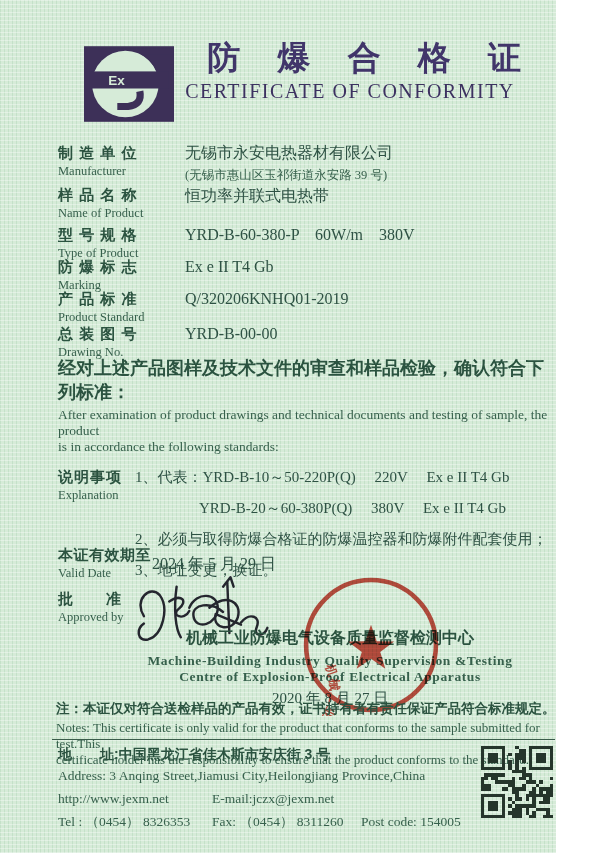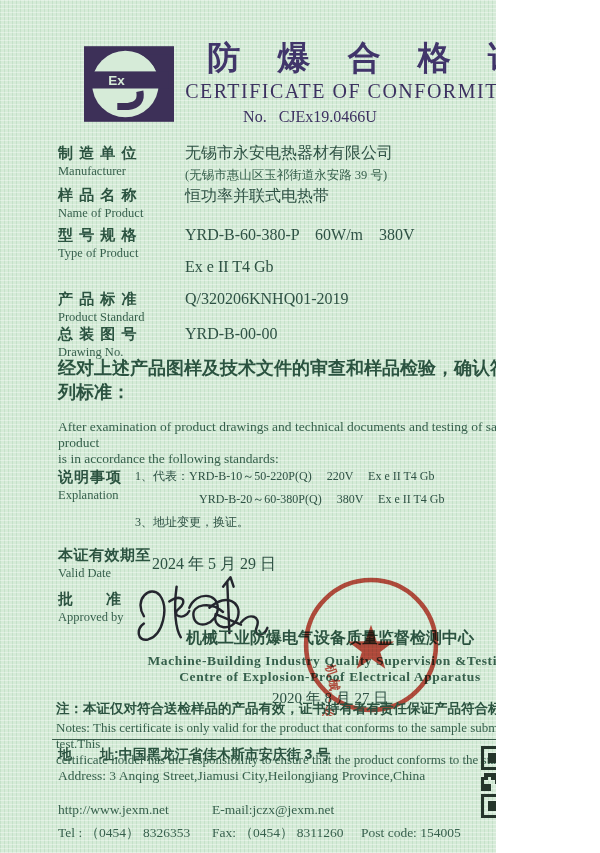--- a/index.html
+++ b/index.html
@@ -1,18 +1,18 @@
 <!DOCTYPE html>
 <html><head>
 <meta charset="utf-8">
 <style>
   html,body{margin:0;padding:0;}
   .page{
     position:relative;
-    width:496px;height:853px;
+    width:556px;height:853px;
     background-color:#d6ebd8;
     background-image:
       repeating-linear-gradient(0deg, rgba(255,255,255,.35) 0 1px, transparent 1px 4px),
       repeating-linear-gradient(90deg, rgba(150,200,160,.28) 0 1px, transparent 1px 4px);
     font-family:"Liberation Serif","DejaVu Serif",serif;
     color:#2e5244;
     overflow:hidden;
   }
   .abs{position:absolute;}
   .title{
@@ -31,21 +31,21 @@
   }
   .enlabel{font-size:12.5px;color:#36604c;margin-top:1px;}
   .val{font-size:16px;color:#2e5244;white-space:pre-wrap;}
   .val-sub{font-size:12.5px;color:#36604c;margin-top:3px;white-space:pre-wrap;}
   .cnbold{
     font-family:"Liberation Sans","DejaVu Sans",sans-serif;
     font-weight:bold;color:#2b5340;white-space:pre-wrap;
   }
   .en-line{font-size:13.5px;color:#36604c;white-space:pre-wrap;}
   .std{font-size:15px;color:#2e5244;white-space:pre-wrap;margin-bottom:7px;}
-  .exp-line{font-size:12px;color:#2e5244;white-space:pre-wrap;margin-bottom:6px;}
+  .exp-line{font-size:15px;color:#2e5244;white-space:pre-wrap;margin-bottom:12px;}
   .org-cn{
     font-family:"Liberation Sans","DejaVu Sans",sans-serif;
     font-weight:bold;font-size:16px;color:#2b5340;white-space:nowrap;
   }
   .org-en{font-size:13.5px;font-weight:bold;color:#36604c;letter-spacing:.6px;white-space:nowrap;}
   .hr{border-top:1.8px solid #3a5c4a;}
   .seal{mix-blend-mode:multiply;opacity:.88;}
   .sig{mix-blend-mode:multiply;}
 </style>
 </head>
@@ -59,21 +59,20 @@
       <circle cx="46" cy="42" r="37" fill="#d6ebd8"></circle>
       <path d="M83,42 a37,37 0 0 0 -20,-33 l37,0 l0,33 z" fill="#3d3058"></path>
       <rect x="6" y="28" width="88" height="19" fill="#3d3058"></rect>
       <text x="27" y="43.5" font-family="Liberation Sans,sans-serif" font-size="15" font-weight="bold" fill="#d6ebd8">Ex</text>
       <path d="M62,50 q3,15 -13,17 l-12,0" stroke="#3d3058" stroke-width="8" fill="none"></path>
     </svg>
   </div>
 
   <div class="abs title" style="left:165px;top:36px;width:370px;">防 爆 合 格 证</div>
   <div class="abs subtitle" style="left:165px;top:80px;width:370px;">CERTIFICATE OF CONFORMITY</div>
-  <div class="abs certno" style="left:160px;top:108px;width:300px;">No.   CJEx19.0466U</div>
 
   <div class="abs" style="left:58px;top:144px;">
     <div class="cnlabel">制 造 单 位</div>
     <div class="enlabel">Manufacturer</div>
   </div>
   <div class="abs" style="left:185px;top:143px;">
     <div class="val">无锡市永安电热器材有限公司</div>
     <div class="val-sub">(无锡市惠山区玉祁街道永安路 39 号)</div>
   </div>
 
@@ -82,48 +81,53 @@
     <div class="cnlabel">样 品 名 称</div>
     <div class="enlabel">Name of Product</div>
   </div>
 
   <div class="abs" style="left:58px;top:226px;">
     <div class="cnlabel">型 号 规 格</div>
     <div class="enlabel">Type of Product</div>
   </div>
   <div class="abs val" style="left:185px;top:226px;">YRD-B-60-380-P    60W/m    380V</div>
 
+  <div class="abs" style="left:58px;top:258px;">
+    <div class="cnlabel">防 爆 标 志</div>
+    <div class="enlabel">Marking</div>
+  </div>
   <div class="abs val" style="left:185px;top:258px;">Ex e II T4 Gb</div>
 
   <div class="abs" style="left:58px;top:290px;">
     <div class="cnlabel">产 品 标 准</div>
     <div class="enlabel">Product Standard</div>
   </div>
   <div class="abs val" style="left:185px;top:290px;">Q/320206KNHQ01-2019</div>
 
   <div class="abs" style="left:58px;top:325px;">
     <div class="cnlabel">总 装 图 号</div>
     <div class="enlabel">Drawing No.</div>
   </div>
   <div class="abs val" style="left:185px;top:325px;">YRD-B-00-00</div>
 
   <div class="abs" style="left:58px;top:356px;width:500px;">
     <div class="cnbold" style="font-size:18px;">经对上述产品图样及技术文件的审查和样品检验，确认符合下列标准：</div>
-    <div class="en-line" style="margin-top:15px;">After examination of product drawings and technical documents and testing of sample, the product</div>
+    <div class="en-line" style="margin-top:3px;">After examination of product drawings and technical documents and testing of sample, the product</div>
     <div class="en-line">is in accordance the following standards:</div>
   </div>
 
 
   <div class="abs" style="left:58px;top:468px;">
     <div class="cnlabel">说明事项</div>
     <div class="enlabel">Explanation</div>
   </div>
   <div class="abs" style="left:135px;top:468px;width:440px;">
     <div class="exp-line">1、代表：YRD-B-10～50-220P(Q)     220V     Ex e II T4 Gb</div>
     <div class="exp-line" style="padding-left:64px;">YRD-B-20～60-380P(Q)     380V     Ex e II T4 Gb</div>
+    <div class="exp-line">2、必须与取得防爆合格证的防爆温控器和防爆附件配套使用；</div>
     <div class="exp-line">3、地址变更，换证。</div>
   </div>
 
   <div class="abs" style="left:58px;top:546px;">
     <div class="cnlabel" style="letter-spacing:0.5px;">本证有效期至</div>
     <div class="enlabel">Valid Date</div>
   </div>
   <div class="abs val" style="left:152px;top:554px;">2024 年 5 月 29 日</div>
 
   <div class="abs" style="left:58px;top:590px;">
@@ -172,21 +176,21 @@
     <div class="en-line" style="font-size:13px;">certificate holder has the responsibility to ensure that the product conforms to the standard.</div>
   </div>
 
   <div class="abs hr" style="left:52px;top:739px;width:503px;"></div>
 
   <div class="abs" style="left:58px;top:746px;width:410px;">
     <div style="font-size:14px;">
       <span class="cnbold" style="font-size:14px;">地　　址:</span><span class="cnbold" style="font-size:14px;">中国黑龙江省佳木斯市安庆街 3 号</span>
     </div>
     <div class="en-line" style="margin-top:4px;">Address: 3 Anqing Street,Jiamusi City,Heilongjiang Province,China</div>
-    <div style="margin-top:16px;">
+    <div style="margin-top:5px;">
       <span class="en-line" style="display:inline-block;width:150px;">http://www.jexm.net</span>
       <span class="en-line">E-mail:jczx@jexm.net</span>
     </div>
     <div style="margin-top:5px;">
       <span class="en-line" style="display:inline-block;width:150px;">Tel : （0454） 8326353</span>
       <span class="en-line" style="display:inline-block;width:145px;">Fax: （0454） 8311260</span>
       <span class="en-line">Post code: 154005</span>
     </div>
   </div>
 

